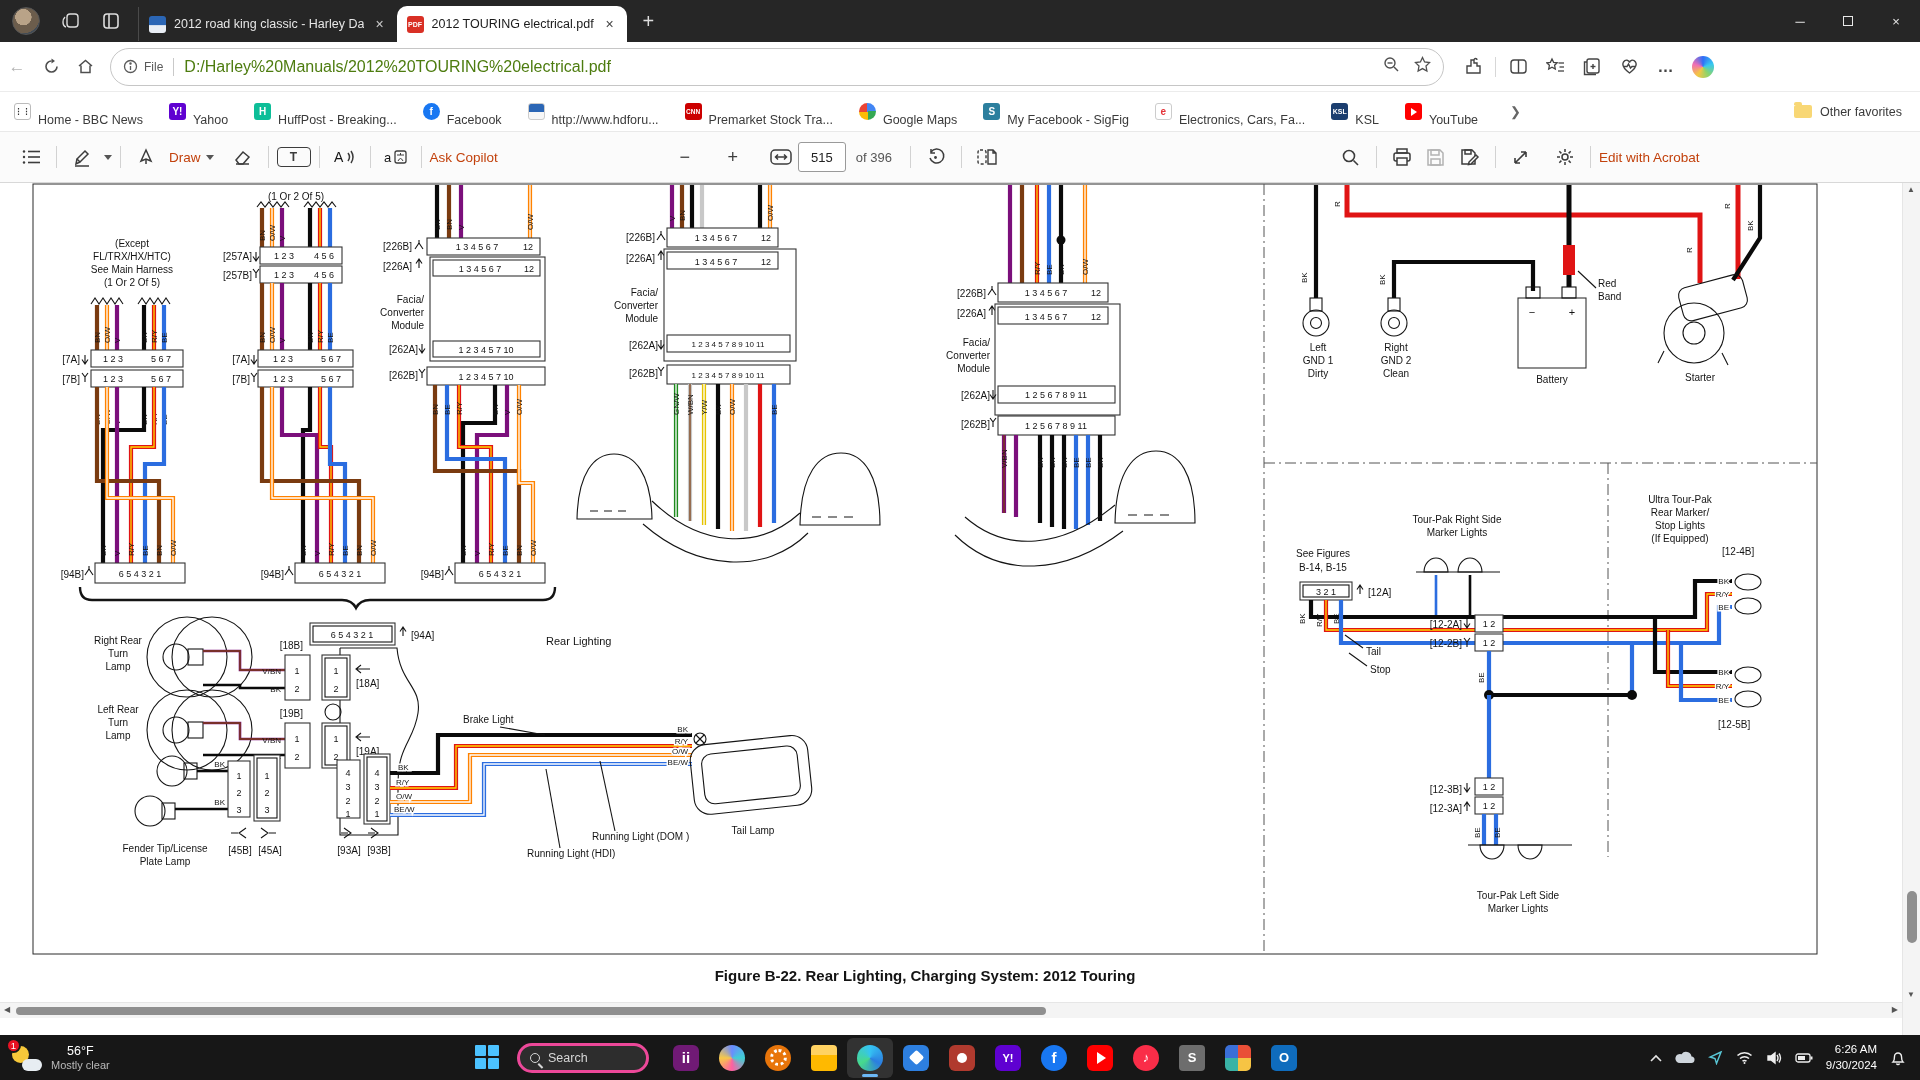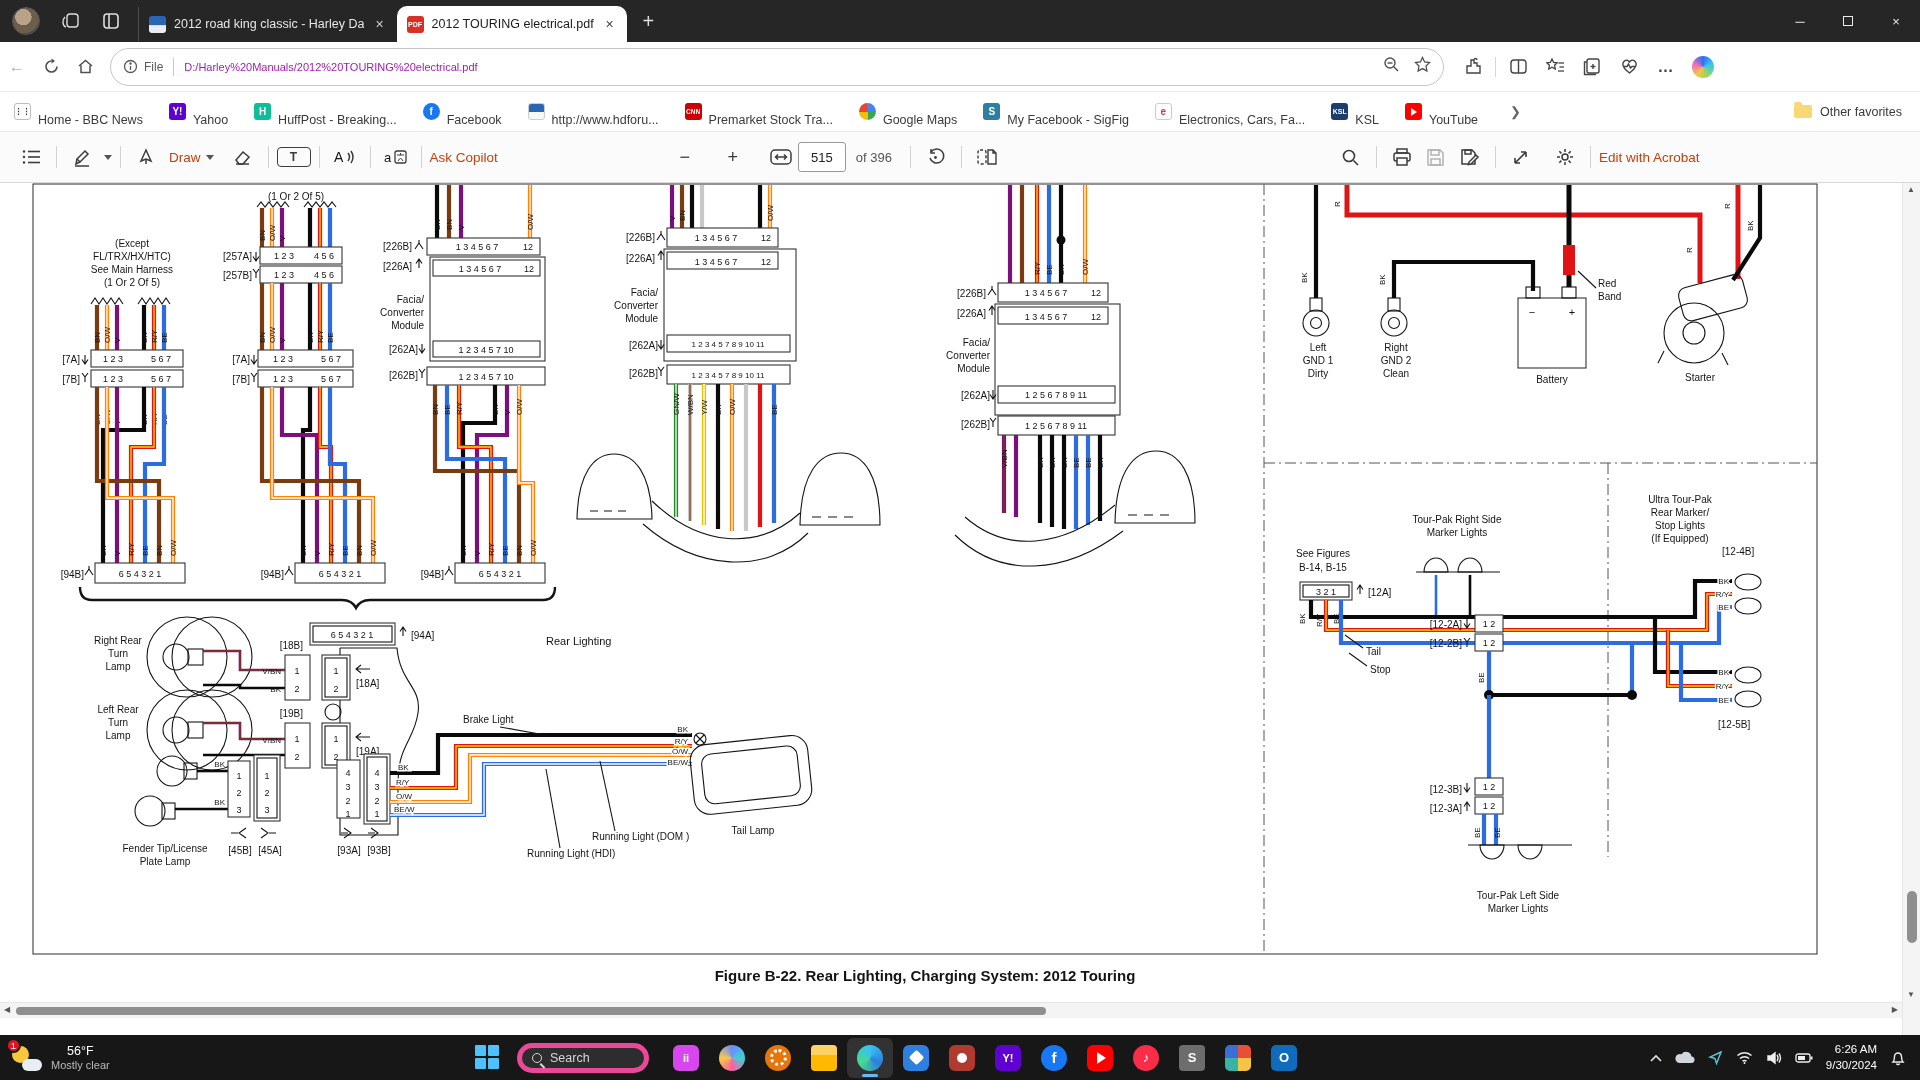--- a/index.html
+++ b/index.html
@@ -24,21 +24,21 @@
   .wc{width:48px;height:42px;color:#e8e8e8;display:flex;align-items:center;justify-content:center;font-size:13px;}
   .wc .sq{width:10px;height:10px;border:1px solid #e8e8e8;display:block;}
 
   
   #addrbar{position:absolute;left:0;top:42px;width:1920px;height:50px;background:#fff;display:flex;align-items:center;border-bottom:1px solid #ececec;}
   .abi{width:34px;height:34px;display:flex;align-items:center;justify-content:center;color:#4f4f4f;font-size:17px;flex:none;}
   .abi.dis{color:#b5b5b5;}
   #urlpill{height:38px;flex:none;width:1334px;margin-left:8px;border:1px solid #c6c6c6;border-radius:19px;display:flex;align-items:center;padding:0 12px;background:#fff;}
   #urlpill .ficon{color:#5a5a5a;font-size:12px;display:flex;align-items:center;gap:6px;}
   .urldiv{width:1px;height:18px;background:#c9c9c9;margin:0 10px;}
-  #urltext{font-size:11px;color:#a21caf;flex:1;white-space:nowrap;overflow:hidden;}
+  #urltext{font-size:16px;color:#4d7c0f;flex:1;white-space:nowrap;overflow:hidden;}
   .pillicons{display:flex;gap:14px;color:#4f4f4f;margin-left:10px;}
   .rticons{display:flex;align-items:center;gap:7px;margin-left:14px;color:#444;}
   .rti{width:30px;height:30px;display:flex;align-items:center;justify-content:center;}
   .vdiv{width:1px;height:20px;background:#d7d7d7;}
   .copilot{width:22px;height:22px;border-radius:50%;background:conic-gradient(#2f6df6,#37c8f0,#8bd46b,#f6c544,#ef6eb5,#2f6df6);}
 
   
   #favbar{position:absolute;left:0;top:92px;width:1920px;height:40px;background:#fff;display:flex;align-items:center;border-bottom:1px solid #e9e9e9;padding-left:14px;}
   .fav{display:flex;align-items:center;margin-right:26px;}
   .fvl{font-size:12.5px;color:#3a3a3a;margin-left:7px;white-space:nowrap;margin-top:16px;}
@@ -103,30 +103,30 @@
   #taskbar{position:absolute;left:0;top:1035px;width:1920px;height:45px;background:#171717;display:flex;align-items:center;color:#eee;}
   #weather{display:flex;align-items:center;gap:9px;padding-left:12px;width:220px;}
   .wicon{position:relative;width:30px;height:28px;}
   .sun{position:absolute;left:0;top:2px;width:17px;height:17px;border-radius:50%;background:#f7c83a;}
   .cloudw{position:absolute;right:0;bottom:1px;width:20px;height:12px;border-radius:8px;background:#e7edf2;}
   .badge{position:absolute;left:-6px;top:-6px;width:15px;height:15px;border-radius:50%;background:#e81123;color:#fff;font-size:9.5px;display:flex;align-items:center;justify-content:center;border:2px solid #171717;}
   .wtemp{font-size:12.5px;color:#fff;line-height:1.25;text-align:center;}
   .wdesc{font-size:11px;color:#b9b9b9;}
   #startbtn{margin-left:255px;width:26px;height:26px;display:grid;grid-template-columns:11px 11px;grid-template-rows:11px 11px;gap:2px;}
   #startbtn span{background:#4cc2ff;border-radius:1px;}
-  #searchpill{margin-left:16px;width:132px;height:30px;border-radius:15px;background:#2d2d2d;border:5px solid #ec4899;display:flex;align-items:center;padding-left:10px;gap:8px;}
+  #searchpill{margin-left:16px;width:132px;height:30px;border-radius:15px;background:#2d2d2d;border:3px solid #ec4899;display:flex;align-items:center;padding-left:10px;gap:8px;}
   #searchpill .stext{font-size:12.5px;color:#d6d6d6;}
   .mag{width:10px;height:10px;border:1.6px solid #d6d6d6;border-radius:50%;position:relative;flex:none;}
   .mag::after{content:"";position:absolute;left:8px;top:9px;width:6px;height:1.6px;background:#d6d6d6;transform:rotate(45deg);transform-origin:0 0;}
   .apps{display:flex;align-items:center;margin-left:14px;}
   .tba{width:46px;height:40px;display:flex;align-items:center;justify-content:center;border-radius:6px;position:relative;}
   .tba.active{background:#323232;}
   .tba.active::after{content:"";position:absolute;bottom:1px;left:15px;width:16px;height:3px;border-radius:2px;background:#6cb8f5;}
   .app{width:26px;height:26px;border-radius:6px;display:flex;align-items:center;justify-content:center;color:#fff;font-weight:bold;font-size:13px;}
-  .a-teams{background:#d946ef;font-size:11px;}
+  .a-teams{background:#701a75;font-size:15px;}
   .a-copilot{background:conic-gradient(#6a8bff,#3fd0d4,#ff5fa2,#f7c948,#6a8bff);border-radius:50%;}
   .a-gear{background:#e8750a;border-radius:50%;}
   .a-gear::after{content:"";width:11px;height:11px;border-radius:50%;border:3px dotted #fff;display:block;}
   .a-folder{background:linear-gradient(180deg,#ffd262 38%,#ffb900 39%);border-radius:4px;}
   .a-edge{background:conic-gradient(#35c3f3,#2b7de0,#47d98c,#35c3f3);border-radius:50%;}
   .a-photos{background:#2d7fe0;}
   .a-photos::after{content:"";width:11px;height:11px;background:#fff;transform:rotate(45deg);display:block;border-radius:2px;}
   .a-red{background:#b03a2e;}
   .a-red::after{content:"";width:10px;height:10px;border-radius:50%;background:#fff;display:block;}
   .a-yahoo{background:#5f01d1;font-size:11px;}

